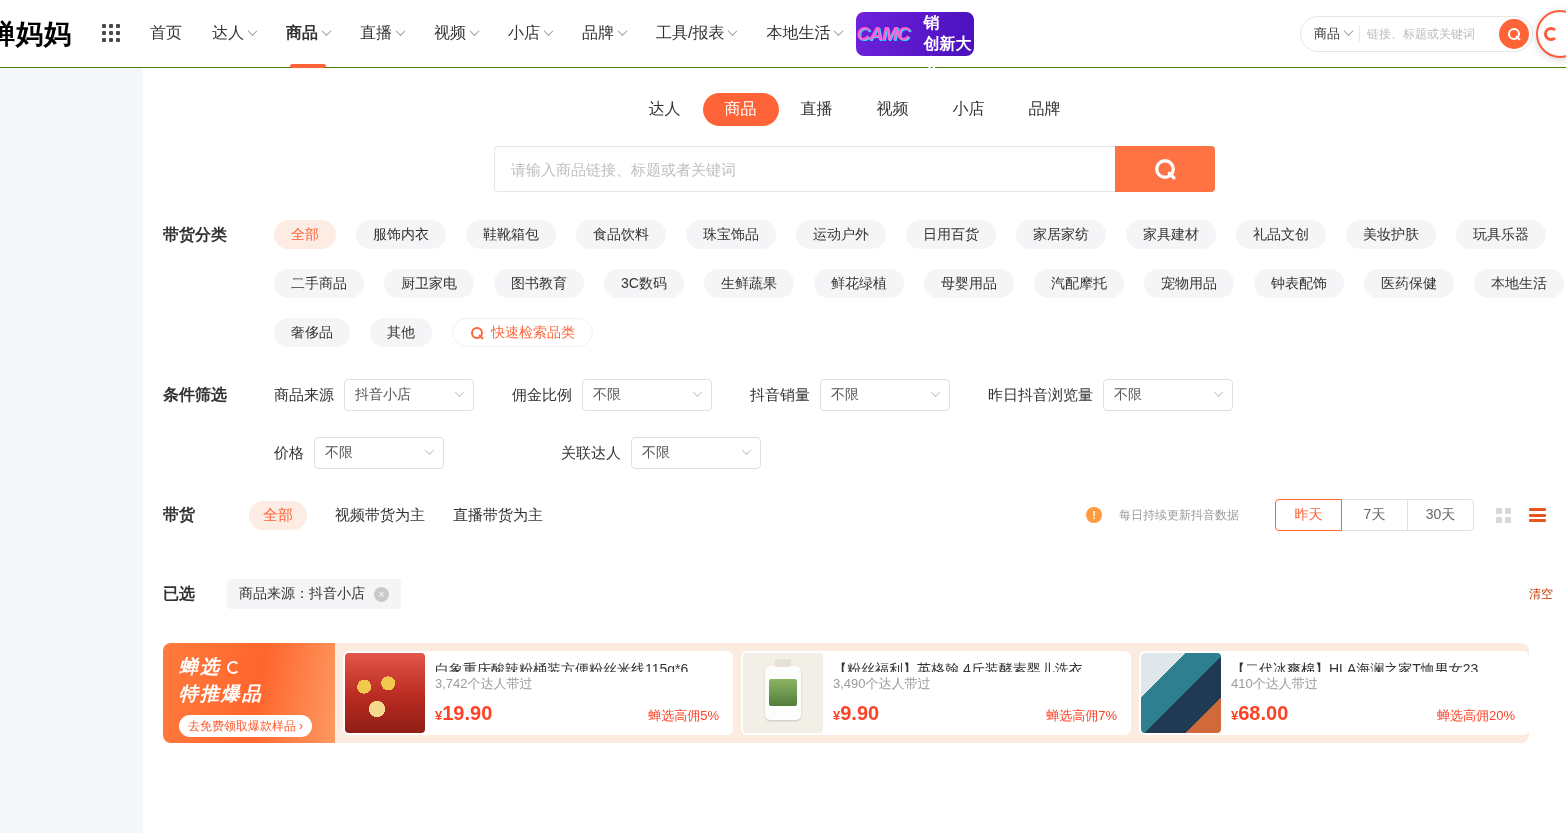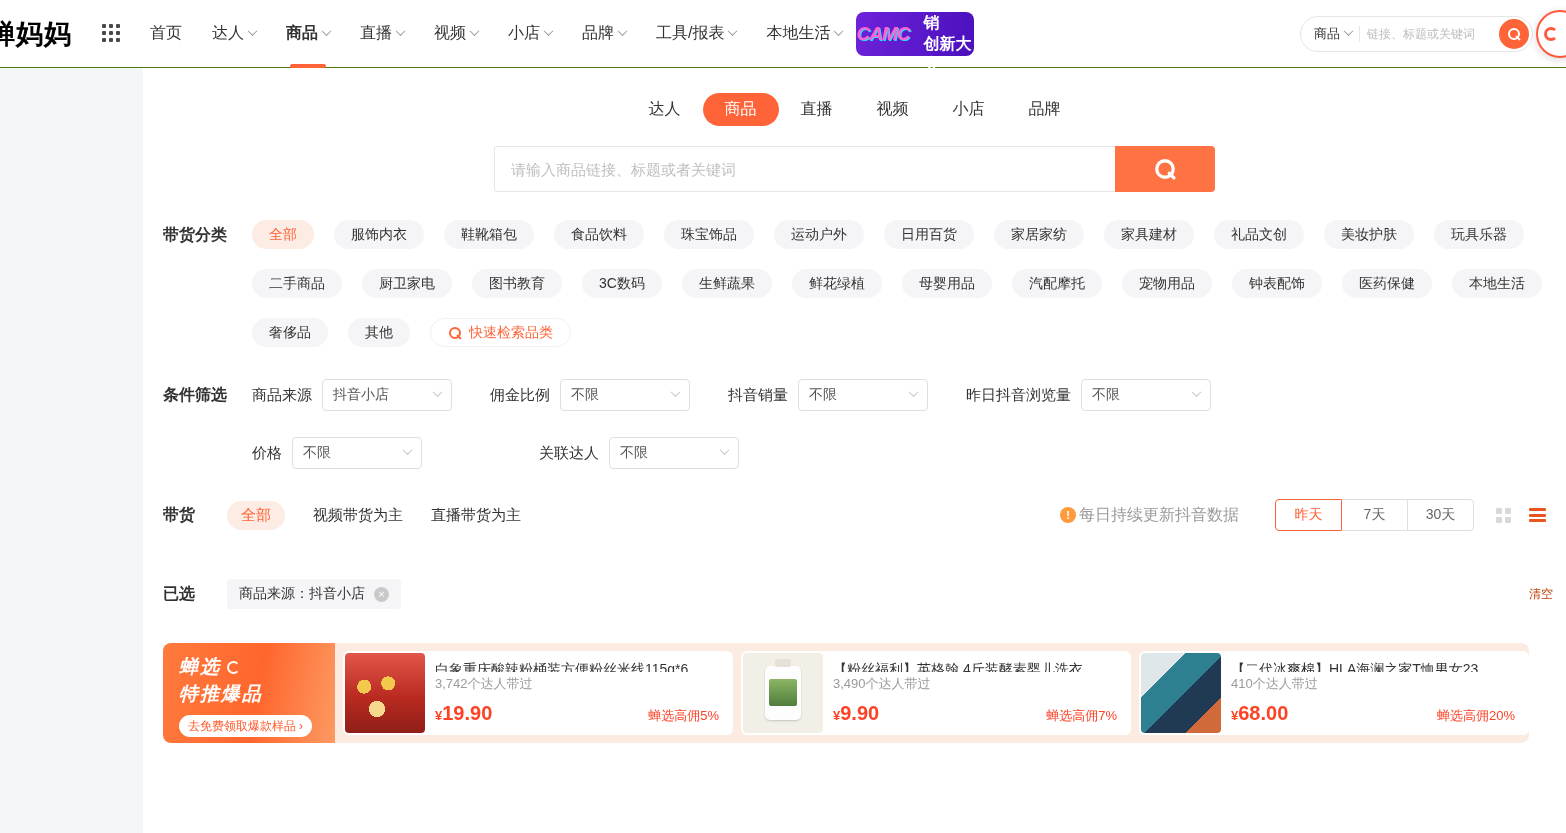--- a/index.html
+++ b/index.html
@@ -56,21 +56,21 @@
   .tab { font-size:16px; color:#333; cursor:pointer; white-space:nowrap; }
   .tab.active { background:#ff6338; color:#fff; padding:6px 22px; margin:-6px -22px; border-radius:17px; }
 
   .search-bar { display:flex; justify-content:center; margin-top:22px; }
   .search-input { width:621px; height:46px; border:1px solid #e6e6e6; border-right:none;
                   border-radius:4px 0 0 4px; padding:0 16px; font-size:15px; color:#333; outline:none; }
   .search-input::placeholder { color:#bfbfbf; }
   .search-btn { width:100px; height:46px; background:#ff7243; border:none; border-radius:0 4px 4px 0;
                 display:flex; align-items:center; justify-content:center; color:#fff; cursor:pointer; }
 
-  .filter-row { display:flex; padding:0 20px; align-items:flex-start; }
+  .filter-row { display:flex; padding:0 20px; align-items:flex-start;gap:22px; }
   .filter-label { width:89px; flex-shrink:0; font-size:16px; font-weight:bold; color:#333; line-height:29px; }
   .filter-label.narrow { width:64px; }
 
   .cat-row-block { margin-top:28px; }
   .pill-rows { display:flex; flex-direction:column; gap:20px; }
   .pill-row { display:flex; gap:20px; align-items:center; }
   .pill { height:29px; line-height:29px; padding:0 17px; background:#f5f5f7; border-radius:15px;
           font-size:14px; color:#333; cursor:pointer; white-space:nowrap; }
   .pill.active { background:#fdece3; color:#ff6338; }
   .quick-pill { display:flex; align-items:center; gap:7px; color:#ff6338; background:#fff;
@@ -94,21 +94,21 @@
   .checkbox-label { font-size:15px; color:#333; white-space:nowrap; }
 
   .sales-block { margin-top:30px; align-items:center; }
   .sales-block .filter-label { line-height:32px; }
   .sales-options { display:flex; align-items:center; gap:28px; }
   .sales-opt { font-size:15px; color:#333; cursor:pointer; white-space:nowrap; }
   .sales-opt.active { background:#fdece3; color:#ff6338; padding:5px 14px; border-radius:15px; }
   .sales-right { display:flex; align-items:center; margin-left:auto; }
   .info-icon { width:16px; height:16px; border-radius:50%; background:#ff9a3d; color:#fff; font-size:11px;
                font-weight:bold; display:flex; align-items:center; justify-content:center; flex-shrink:0; }
-  .update-note { font-size:16px; color:#9b9b9b; margin-left:3px; white-space:nowrap; }
+  .update-note { font-size:12px; color:#9b9b9b; margin-left:17px; white-space:nowrap; }
   .seg { display:flex; margin-left:36px; }
   .seg-btn { width:67px; height:32px; border:1px solid #dcdfe6; background:#fff; font-size:14px; color:#666;
              display:flex; align-items:center; justify-content:center; margin-left:-1px; cursor:pointer; }
   .seg-btn:first-child { border-radius:4px 0 0 4px; margin-left:0; }
   .seg-btn:last-child { border-radius:0 4px 4px 0; }
   .seg-btn.active { border-color:#ff6338; color:#ff6338; position:relative; z-index:2; }
   .view-icons { display:flex; align-items:center; gap:18px; margin-left:22px; padding-right:0; }
   .icon-grid { width:15px; height:15px; display:grid; grid-template-columns:6px 6px; grid-auto-rows:6px;
                gap:3px; cursor:pointer; }
   .icon-grid i { background:#d8d8d8; border-radius:1px; }

